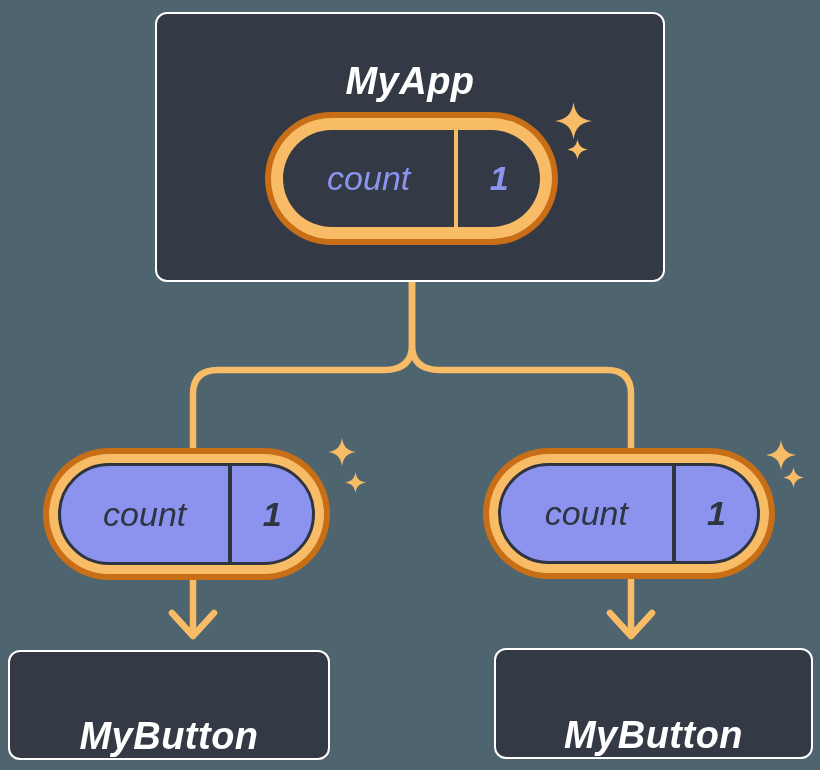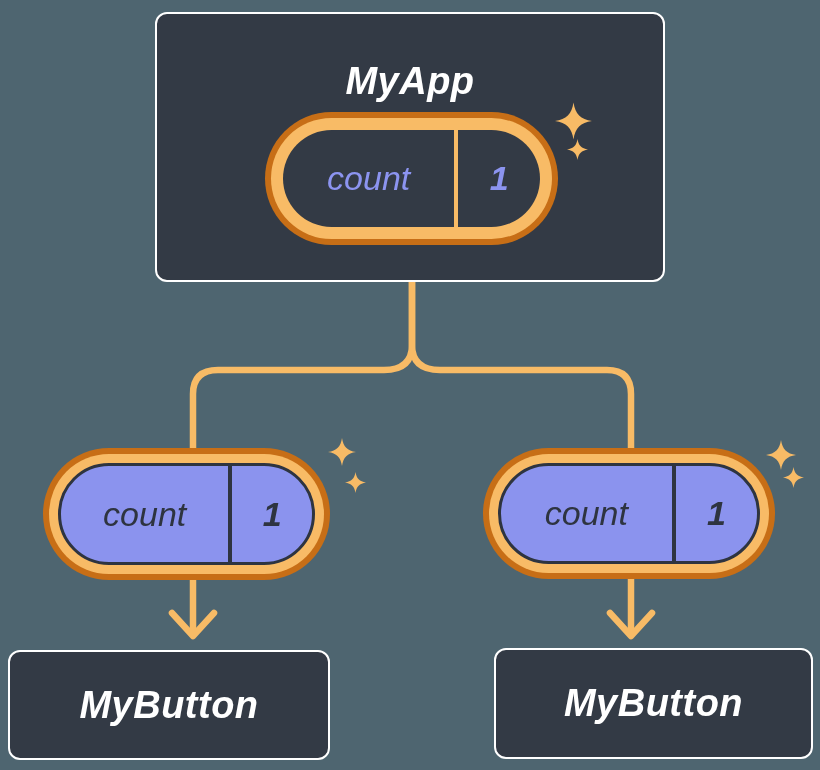--- a/index.html
+++ b/index.html
@@ -40,21 +40,21 @@
     z-index: 3;
   }
   .node-root { left: 155px; top: 12px; width: 510px; height: 270px; }
   .node-root .node-title {
     position: absolute;
     left: 0; right: 0; top: 46px;
     text-align: center;
   }
   .node-child {
     display: flex;
-    align-items: center;
+    align-items: flex-end;
     justify-content: center;
   }
   .node-child-left  { left: 8px;   top: 650px; width: 322px; height: 110px; }
   .node-child-right { left: 494px; top: 648px; width: 319px; height: 111px; }
   .node-title {
     color: #FFFFFF;
     font-size: 38px;
     font-weight: 700;
     letter-spacing: 0.5px;
   }

